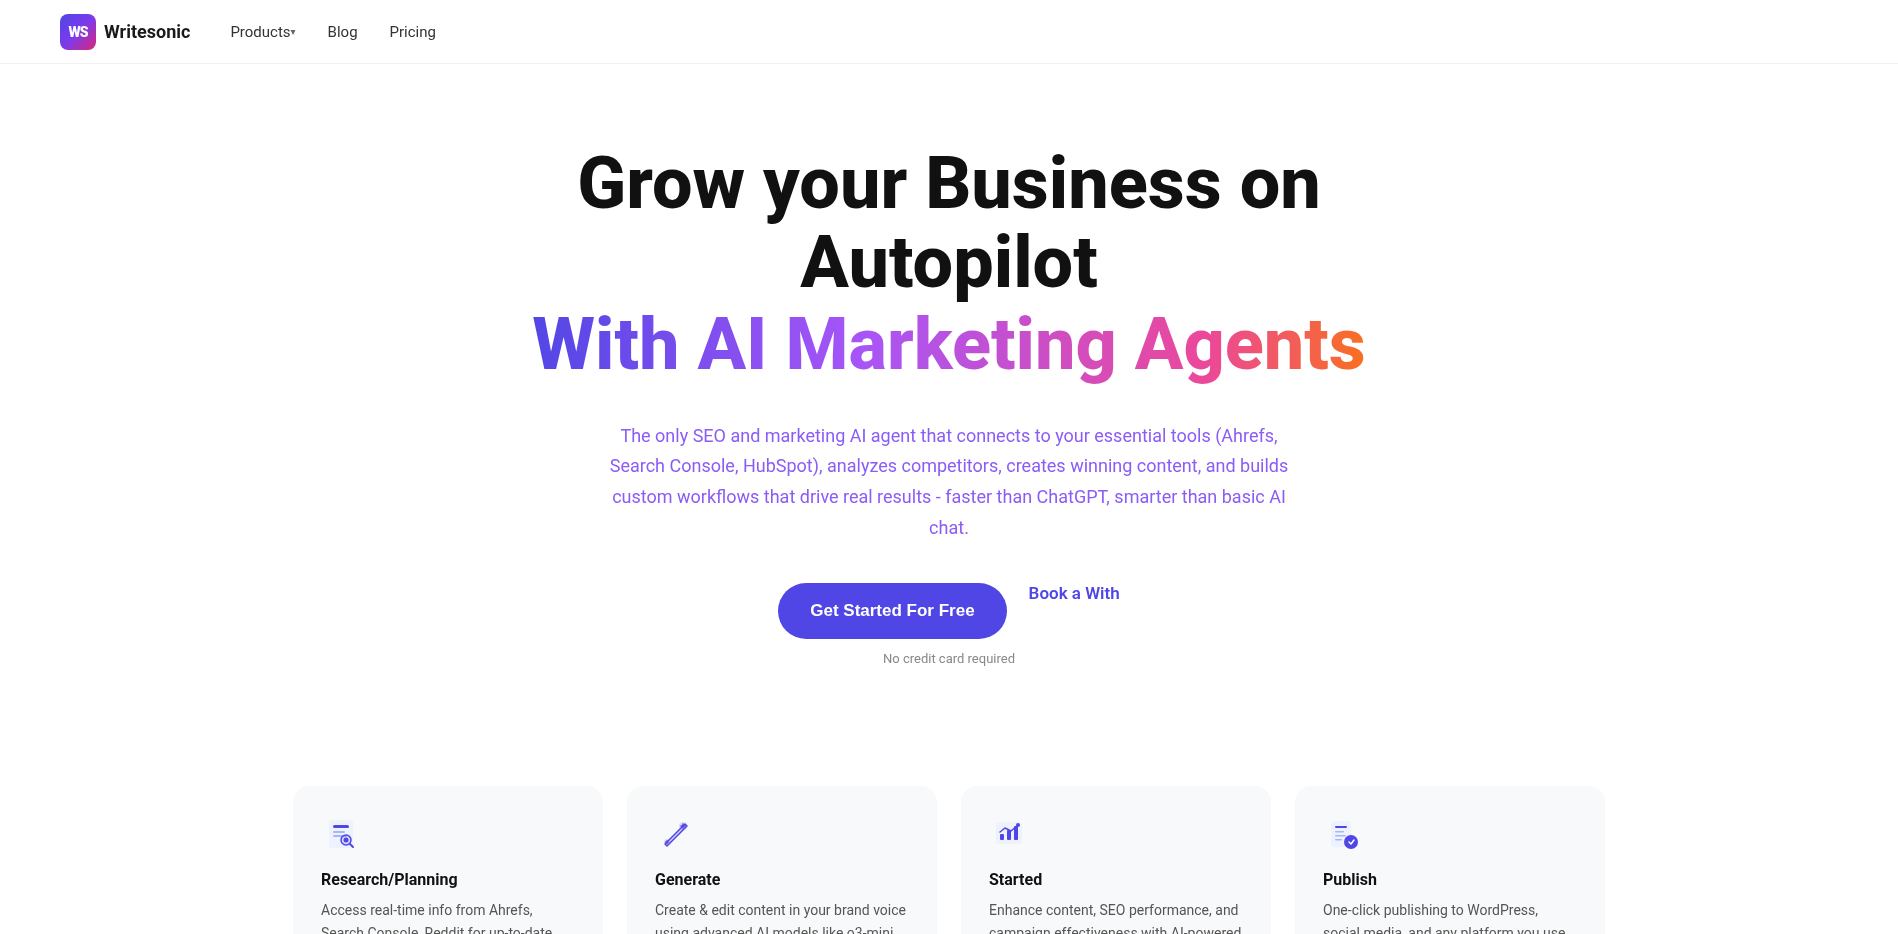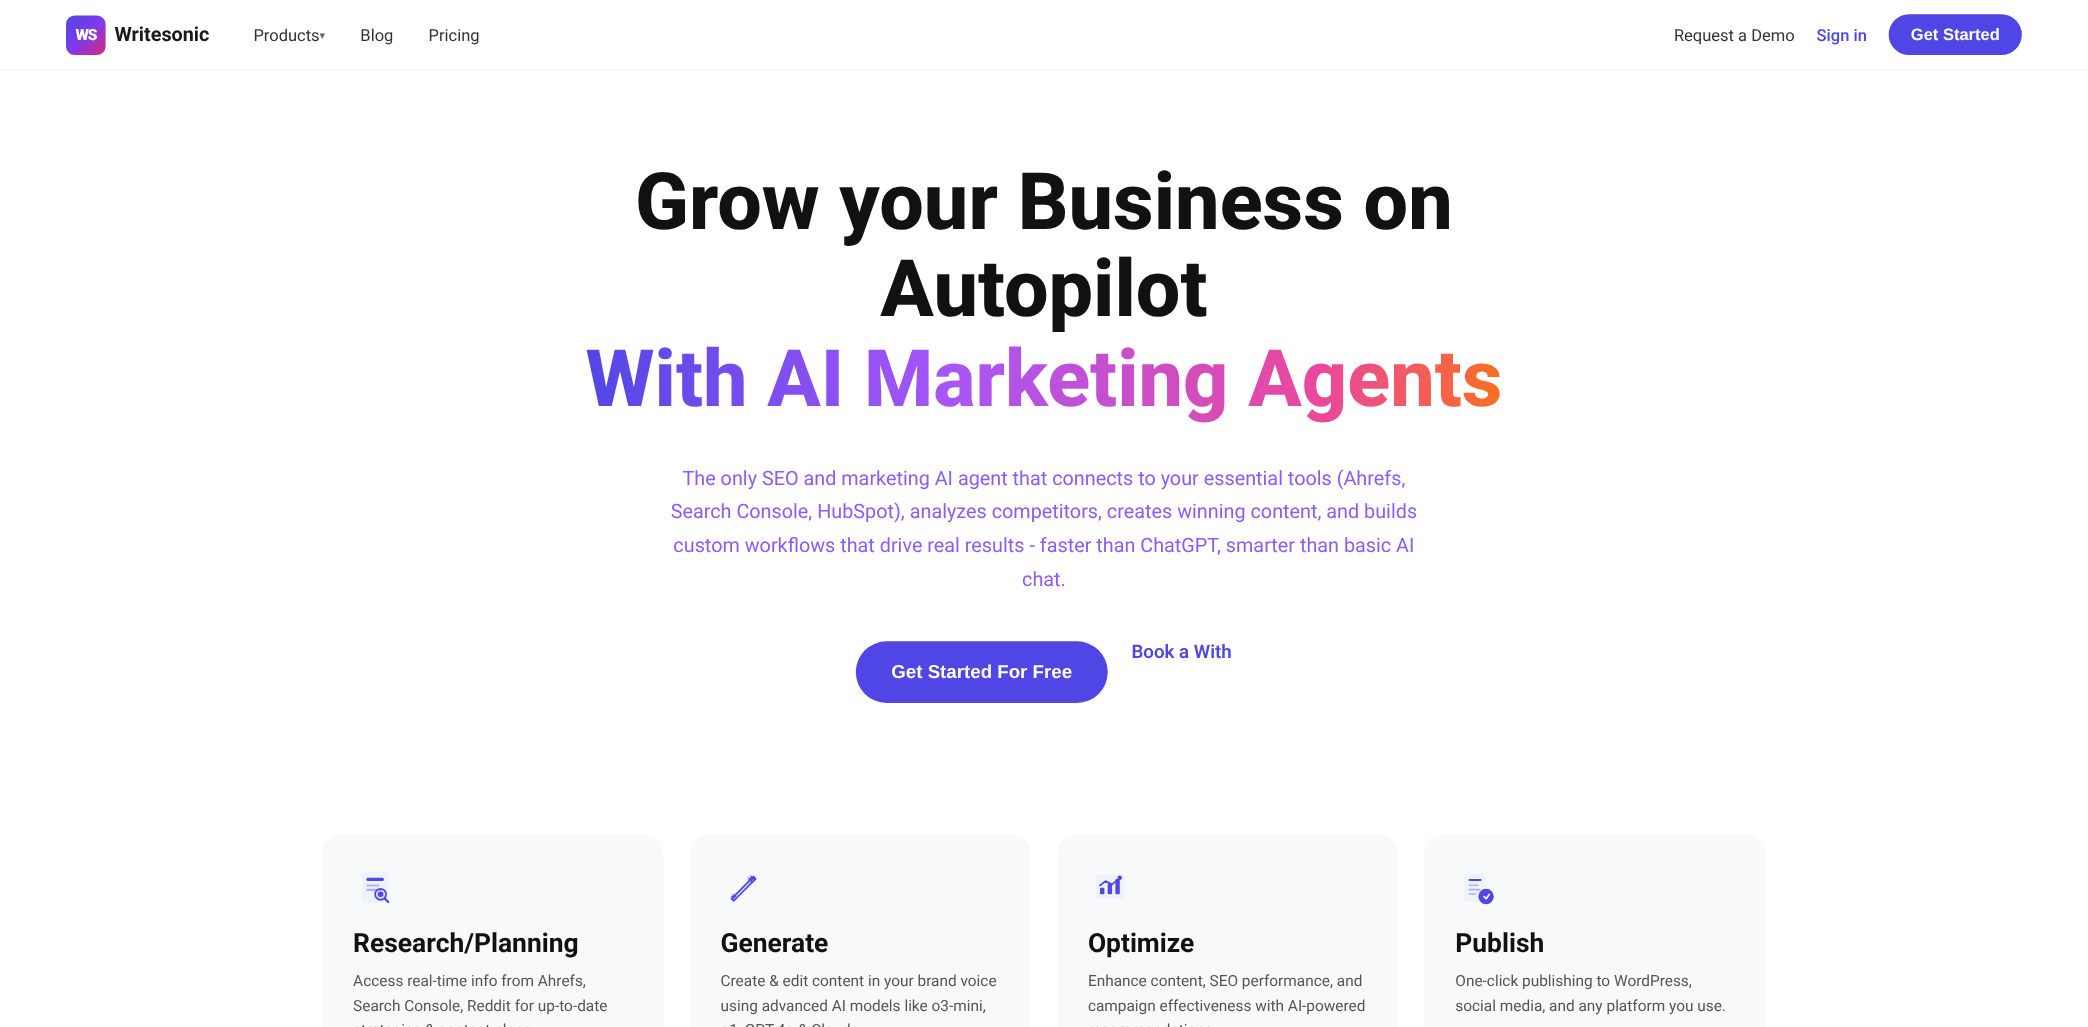--- a/index.html
+++ b/index.html
@@ -207,21 +207,21 @@
       align-items: center;
       justify-content: center;
     }
 
     .feature-card-icon svg {
       width: 32px;
       height: 32px;
     }
 
     .feature-card-title {
-      font-size: 24px;
+      font-size: 16px;
       font-weight: 700;
       color: #111;
       margin-bottom: 10px;
     }
 
     .feature-card-desc {
       font-size: 14px;
       color: #555;
       line-height: 1.6;
     }
@@ -239,38 +239,34 @@
       <span>Products</span>
       <span class="chevron-down">▾</span>
     </a>
     <a class="nav-link">
       <span>Blog</span>
     </a>
     <a class="nav-link">
       <span>Pricing</span>
     </a>
   </div>
-  <div class="nav-actions">
-    <a class="request-demo-link">Request a Demo</a>
-    <a class="sign-in-link">Sign in</a>
-    <button class="get-started-btn">Get Started</button>
-  </div>
 </nav>
 
 <section>
   <div class="hero">
     <h1>
       <span class="hero-title-line1">Grow your Business on Autopilot</span>
       <span class="hero-title-line2">With AI Marketing Agents</span>
     </h1>
     <p class="hero-description">The only SEO and marketing AI agent that connects to your essential tools (Ahrefs, Search Console, HubSpot), analyzes competitors, creates winning content, and builds custom workflows that drive real results - faster than ChatGPT, smarter than basic AI chat.</p>
     <div class="hero-cta">
       <button class="cta-primary">Get Started For Free</button>
       <a class="cta-secondary">Book a With</a>
     </div>
+    <p class="no-credit-card">No credit card required</p>
   </div>
 </section>
 
 <section>
   <div class="feature-cards">
 
     <div class="feature-card">
       <div class="feature-card-icon">
         <svg viewBox="0 0 32 32" fill="none" xmlns="http://www.w3.org/2000/svg">
           <rect width="24" height="28" x="4" y="2" rx="3" fill="#EEF2FF"></rect>
@@ -304,21 +300,21 @@
       <div class="feature-card-icon">
         <svg viewBox="0 0 32 32" fill="none" xmlns="http://www.w3.org/2000/svg">
           <rect x="3" y="4" width="26" height="22" rx="3" fill="#EEF2FF"></rect>
           <rect x="7" y="16" width="4" height="6" rx="1" fill="#4F46E5"></rect>
           <rect x="14" y="12" width="4" height="10" rx="1" fill="#4F46E5"></rect>
           <rect x="21" y="8" width="4" height="14" rx="1" fill="#4F46E5"></rect>
           <path d="M7 14L12 10L18 13L25 7" stroke="#4F46E5" stroke-width="1.5" stroke-linecap="round" stroke-linejoin="round"></path>
           <circle cx="25" cy="7" r="2" fill="#4F46E5"></circle>
         </svg>
       </div>
-      <div class="feature-card-title">Optimize</div>
+      <div class="feature-card-title">Started</div>
       <div class="feature-card-desc">Enhance content, SEO performance, and campaign effectiveness with AI-powered recommendations.</div>
     </div>
 
     <div class="feature-card">
       <div class="feature-card-icon">
         <svg viewBox="0 0 32 32" fill="none" xmlns="http://www.w3.org/2000/svg">
           <rect x="4" y="3" width="20" height="26" rx="3" fill="#EEF2FF"></rect>
           <rect x="8" y="8" width="12" height="2" rx="1" fill="#4F46E5"></rect>
           <rect x="8" y="13" width="9" height="1.5" rx="0.75" fill="#A5B4FC"></rect>
           <rect x="8" y="17" width="11" height="1.5" rx="0.75" fill="#A5B4FC"></rect>

